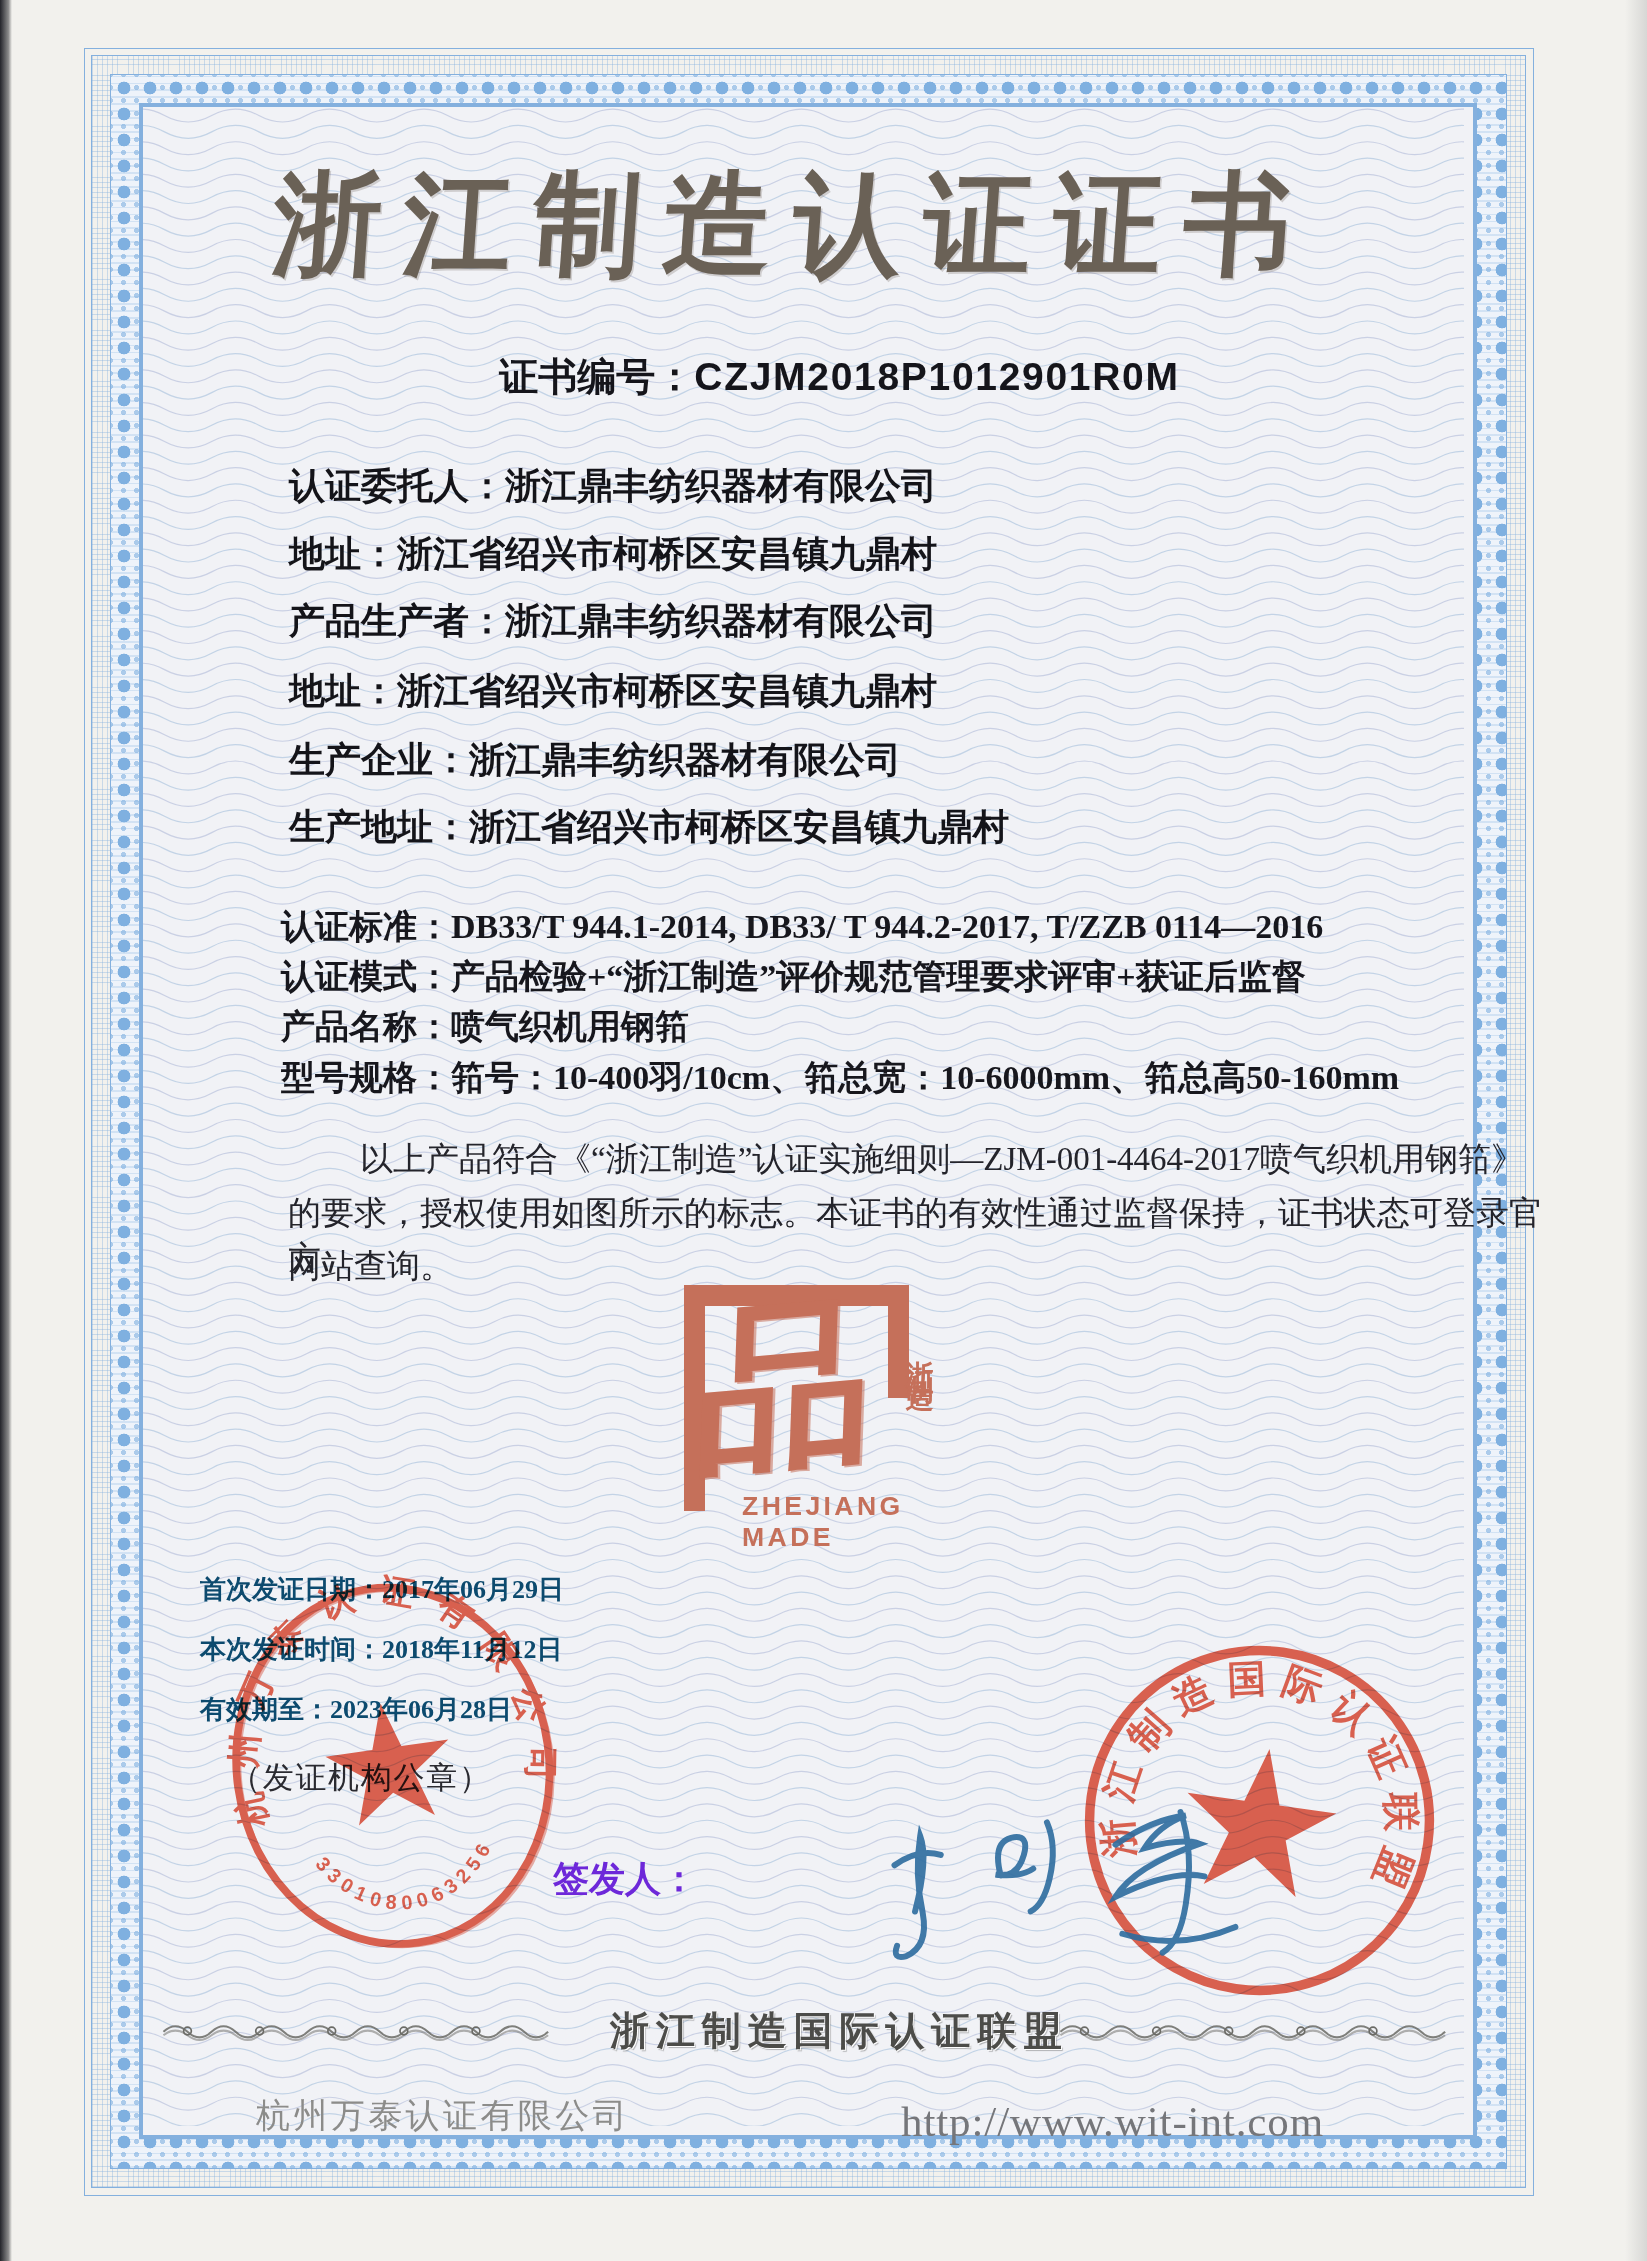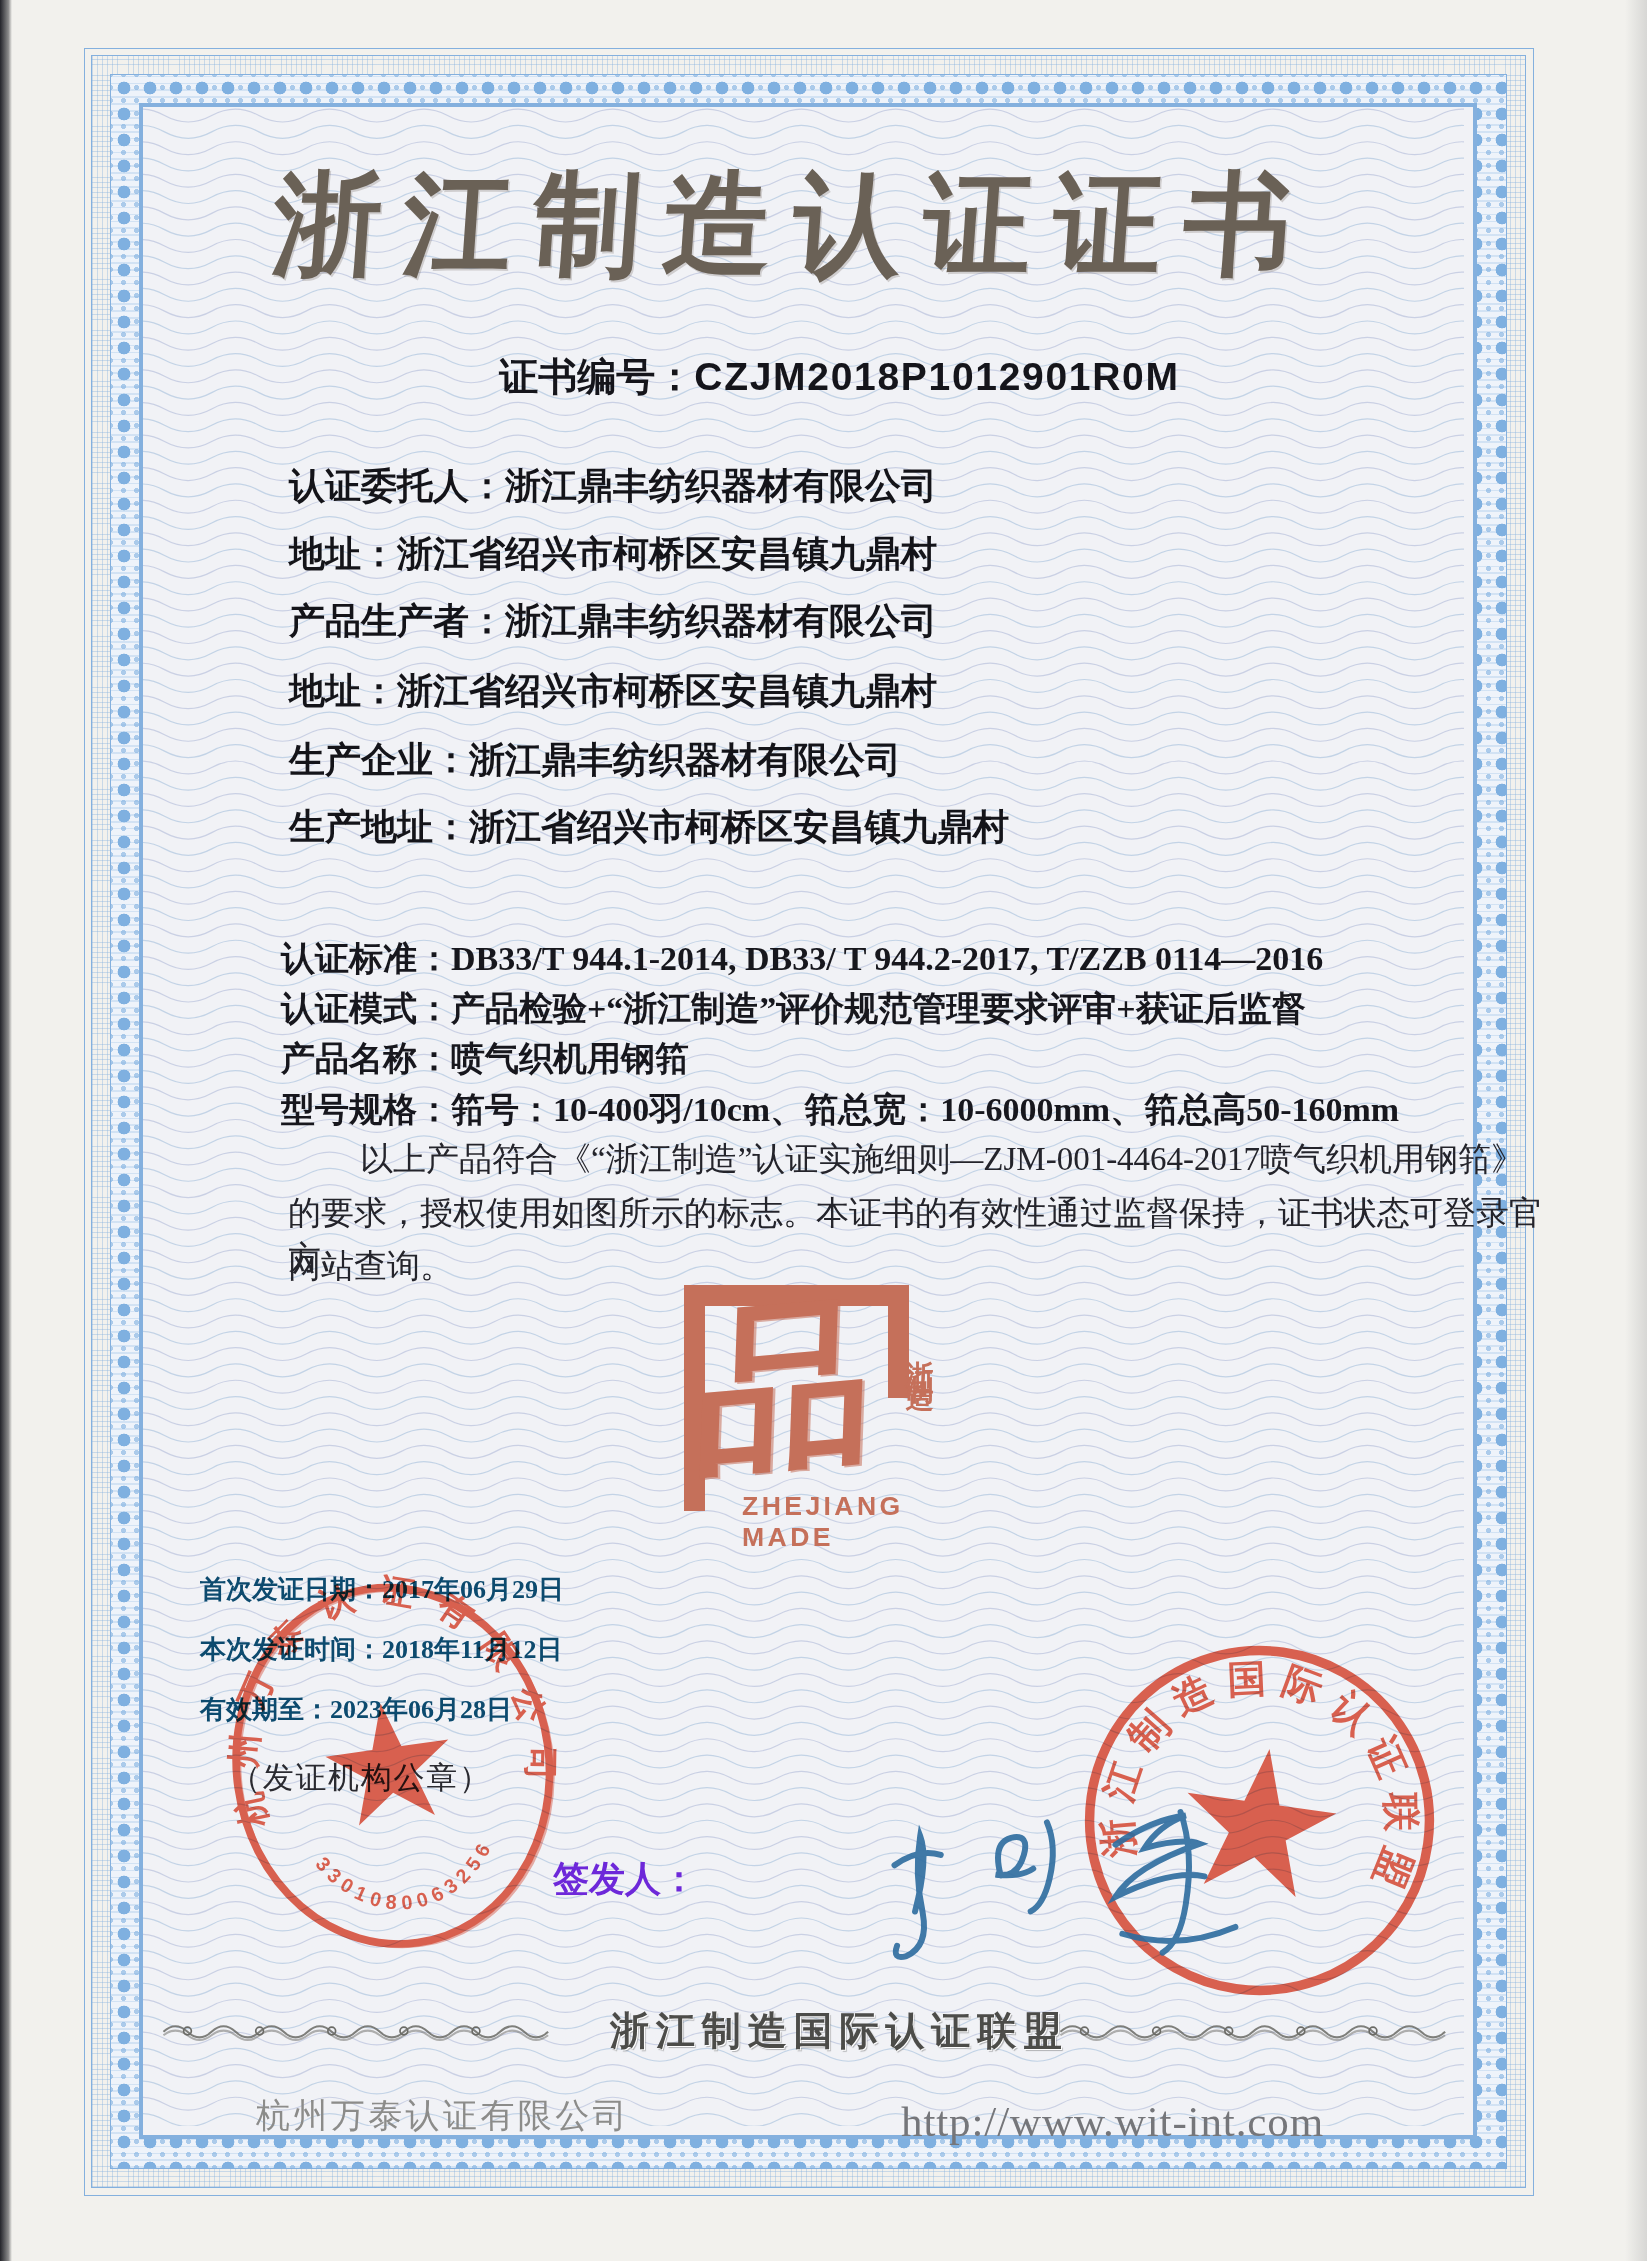--- a/index.html
+++ b/index.html
@@ -30,21 +30,21 @@
   #frame-inner{left:139px;top:103px;width:1330px;height:2028px;border:4.3px solid #84b0de;background:#f1f2f6;}
   #waves{left:143px;top:107px;width:1321px;height:2019px;overflow:hidden;}
   
   .sans{font-family:"Liberation Sans","DejaVu Sans",sans-serif;padding-left:32px;}
   #cert-title{left:0;right:0;top:153px;text-align:center;padding-right:60px;
     font-size:108px;font-weight:bold;letter-spacing:22px;color:#6a6156;
     transform:skewX(-4deg) scaleY(1.04);text-shadow:1.7px 1.7px 0 rgba(106,97,86,.25);}
   #cert-no{left:0;right:0;top:350px;text-align:center;font-size:39px;font-weight:bold;color:#15151b;}
   #cert-no .val{letter-spacing:1.7px;}
   .field-row{left:257px;font-size:36px;font-weight:bold;color:#141419;white-space:nowrap;}
-  .spec-row{left:249px;font-size:34px;color:#17171d;white-space:nowrap;margin-top:32px;}
+  .spec-row{left:249px;font-size:34px;color:#17171d;white-space:nowrap;}
   .spec-row .lbl{font-weight:bold;}
   .spec-row .val{font-weight:600;}
   .para-line{left:243px;width:1259px;font-size:33px;color:#24242b;font-weight:500;margin-left:45px;}
   
   #logo{left:684px;top:1285px;width:257px;height:240px;}
   #logo .bar{position:absolute;background:#c5705a;}
   #logo-mark{position:absolute;left:12px;top:13.7px;font-size:177px;line-height:177px;color:#c5705a;
     font-weight:bold;transform:rotate(-5deg) skewX(-7deg);text-shadow:2.6px 1.7px 0 rgba(197,112,90,.55);}
   #logo-side{position:absolute;left:216px;top:53px;writing-mode:vertical-rl;font-size:28px;font-weight:bold;
     color:#c5705a;letter-spacing:7.7px;}

